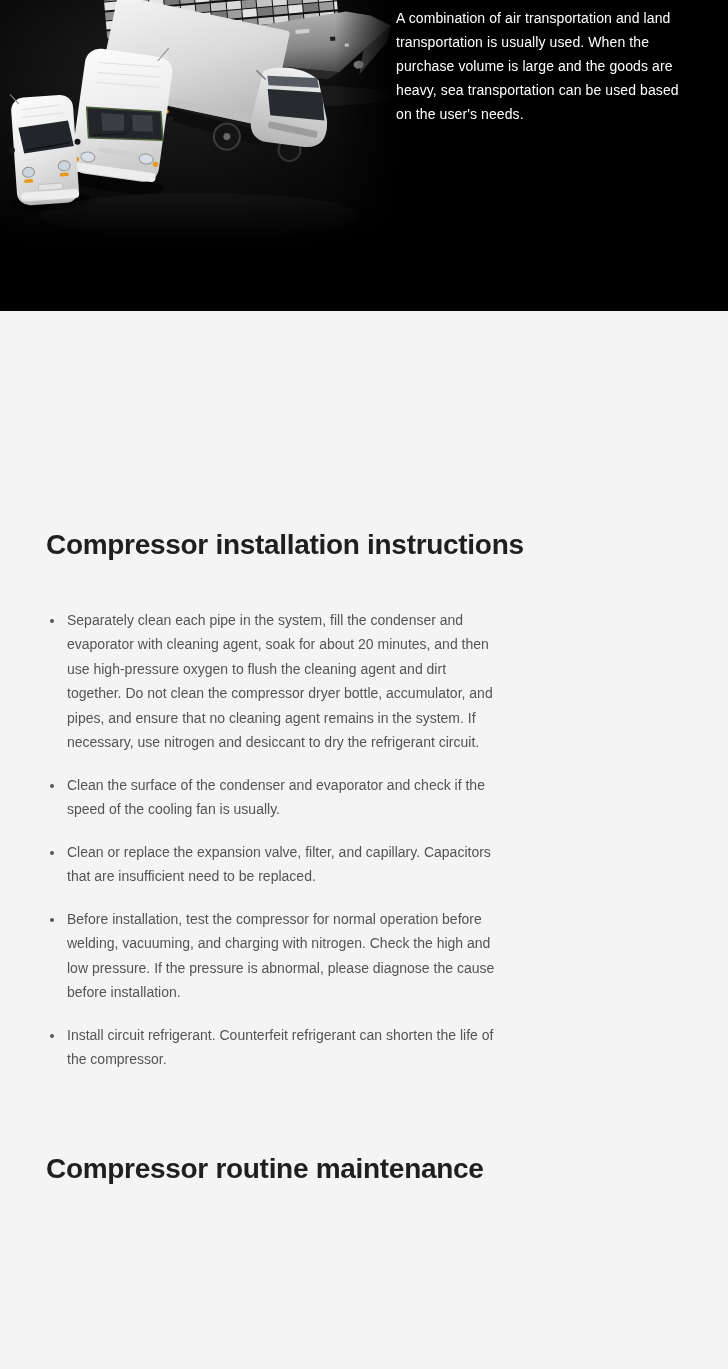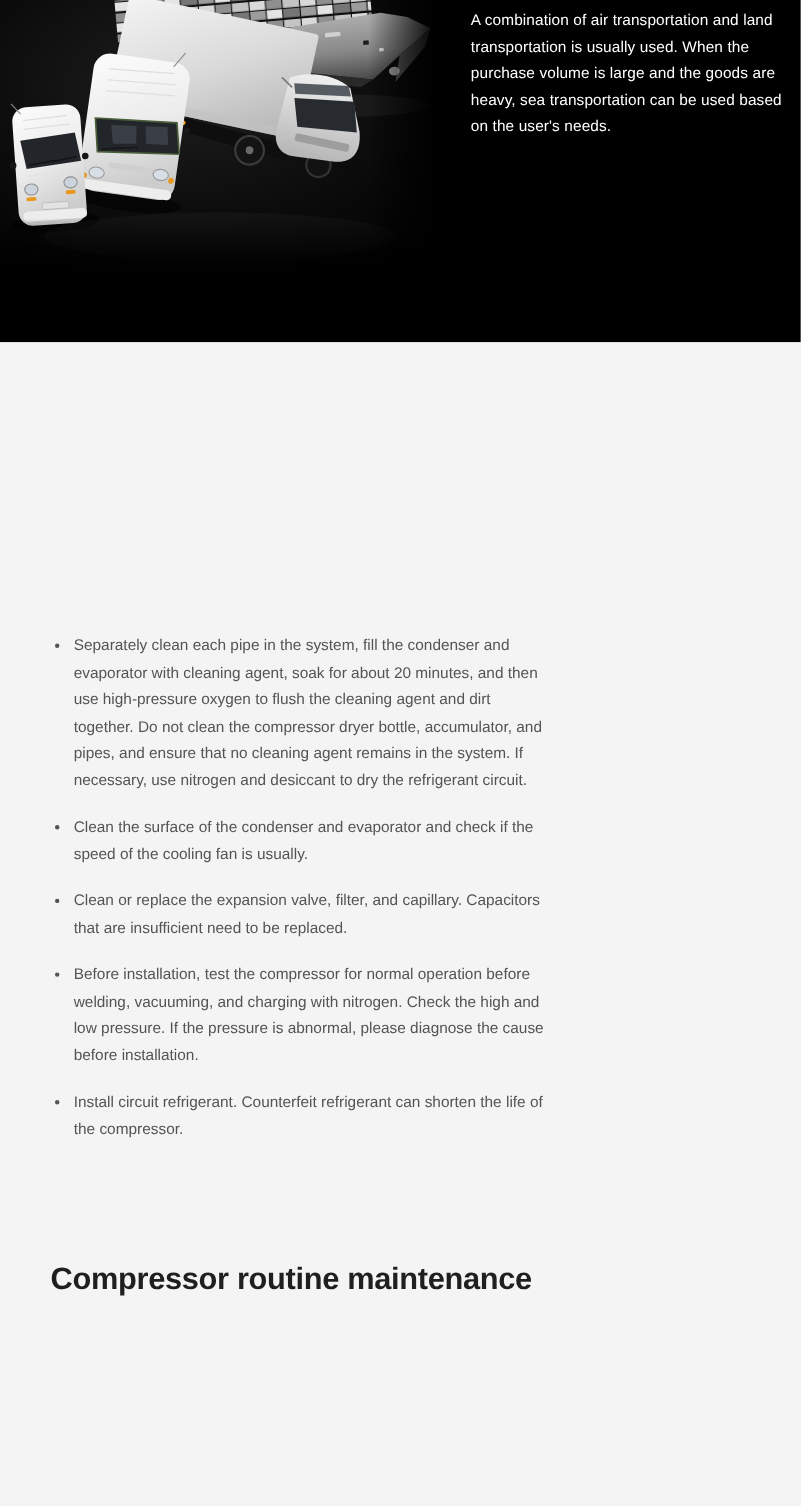--- a/index.html
+++ b/index.html
@@ -18,39 +18,39 @@
   }
   .hero {
     position: relative;
     width: 728px; height: 311px;
     background: var(--hero-background);
     overflow: hidden;
   }
   .hero-graphic { position: absolute; top: 0; left: 0; display: block; }
   .hero-text {
     position: absolute;
-    left: 428px; top: 6px;
+    left: 396px; top: 6px;
     width: 300px;
     color: var(--hero-text);
     font-size: 14px;
     line-height: 24px;
     letter-spacing: 0.1px;
   }
   .content {
     padding: 217px 46px 38px 46px;
   }
   .section-heading {
     margin: 0;
     font-size: 28px;
     font-weight: 700;
     line-height: 1.2;
     letter-spacing: -0.3px;
     color: var(--heading-text);
   }
-  .section-heading.maintenance { margin-top: 108px; }
+  .section-heading.maintenance { margin-top: 80px; }
   .instruction-list {
     margin: 46px 0 12px 0;
     padding: 0 0 0 19px;
     list-style: disc outside;
   }
   .instruction-list li {
     max-width: 432px;
     font-size: 14px;
     line-height: 24.5px;
     color: var(--body-text);
@@ -179,20 +179,21 @@
 
     <ellipse cx="200" cy="215" rx="160" ry="22" fill="#ffffff" opacity="0.03"></ellipse>
     <rect x="335" y="0" width="65" height="250" fill="url(#fadeR)"></rect>
     <rect x="0" y="198" width="400" height="52" fill="url(#fadeB)"></rect>
   </svg>
 
   <div class="hero-text">A combination of air transportation and land transportation is usually used. When the purchase volume is large and the goods are heavy, sea transportation can be used based on the user's needs.</div>
 </div>
 
 <div class="content">
+  <h1 class="section-heading installation">Compressor installation instructions</h1>
 
   <ul class="instruction-list">
     <li>Separately clean each pipe in the system, fill the condenser and evaporator with cleaning agent, soak for about 20 minutes, and then use high-pressure oxygen to flush the cleaning agent and dirt together. Do not clean the compressor dryer bottle, accumulator, and pipes, and ensure that no cleaning agent remains in the system. If necessary, use nitrogen and desiccant to dry the refrigerant circuit.</li>
     <li>Clean the surface of the condenser and evaporator and check if the speed of the cooling fan is usually.</li>
     <li>Clean or replace the expansion valve, filter, and capillary. Capacitors that are insufficient need to be replaced.</li>
     <li>Before installation, test the compressor for normal operation before welding, vacuuming, and charging with nitrogen. Check the high and low pressure. If the pressure is abnormal, please diagnose the cause before installation.</li>
     <li>Install circuit refrigerant. Counterfeit refrigerant can shorten the life of the compressor.</li>
   </ul>
 
   <h1 class="section-heading maintenance">Compressor routine maintenance</h1>

